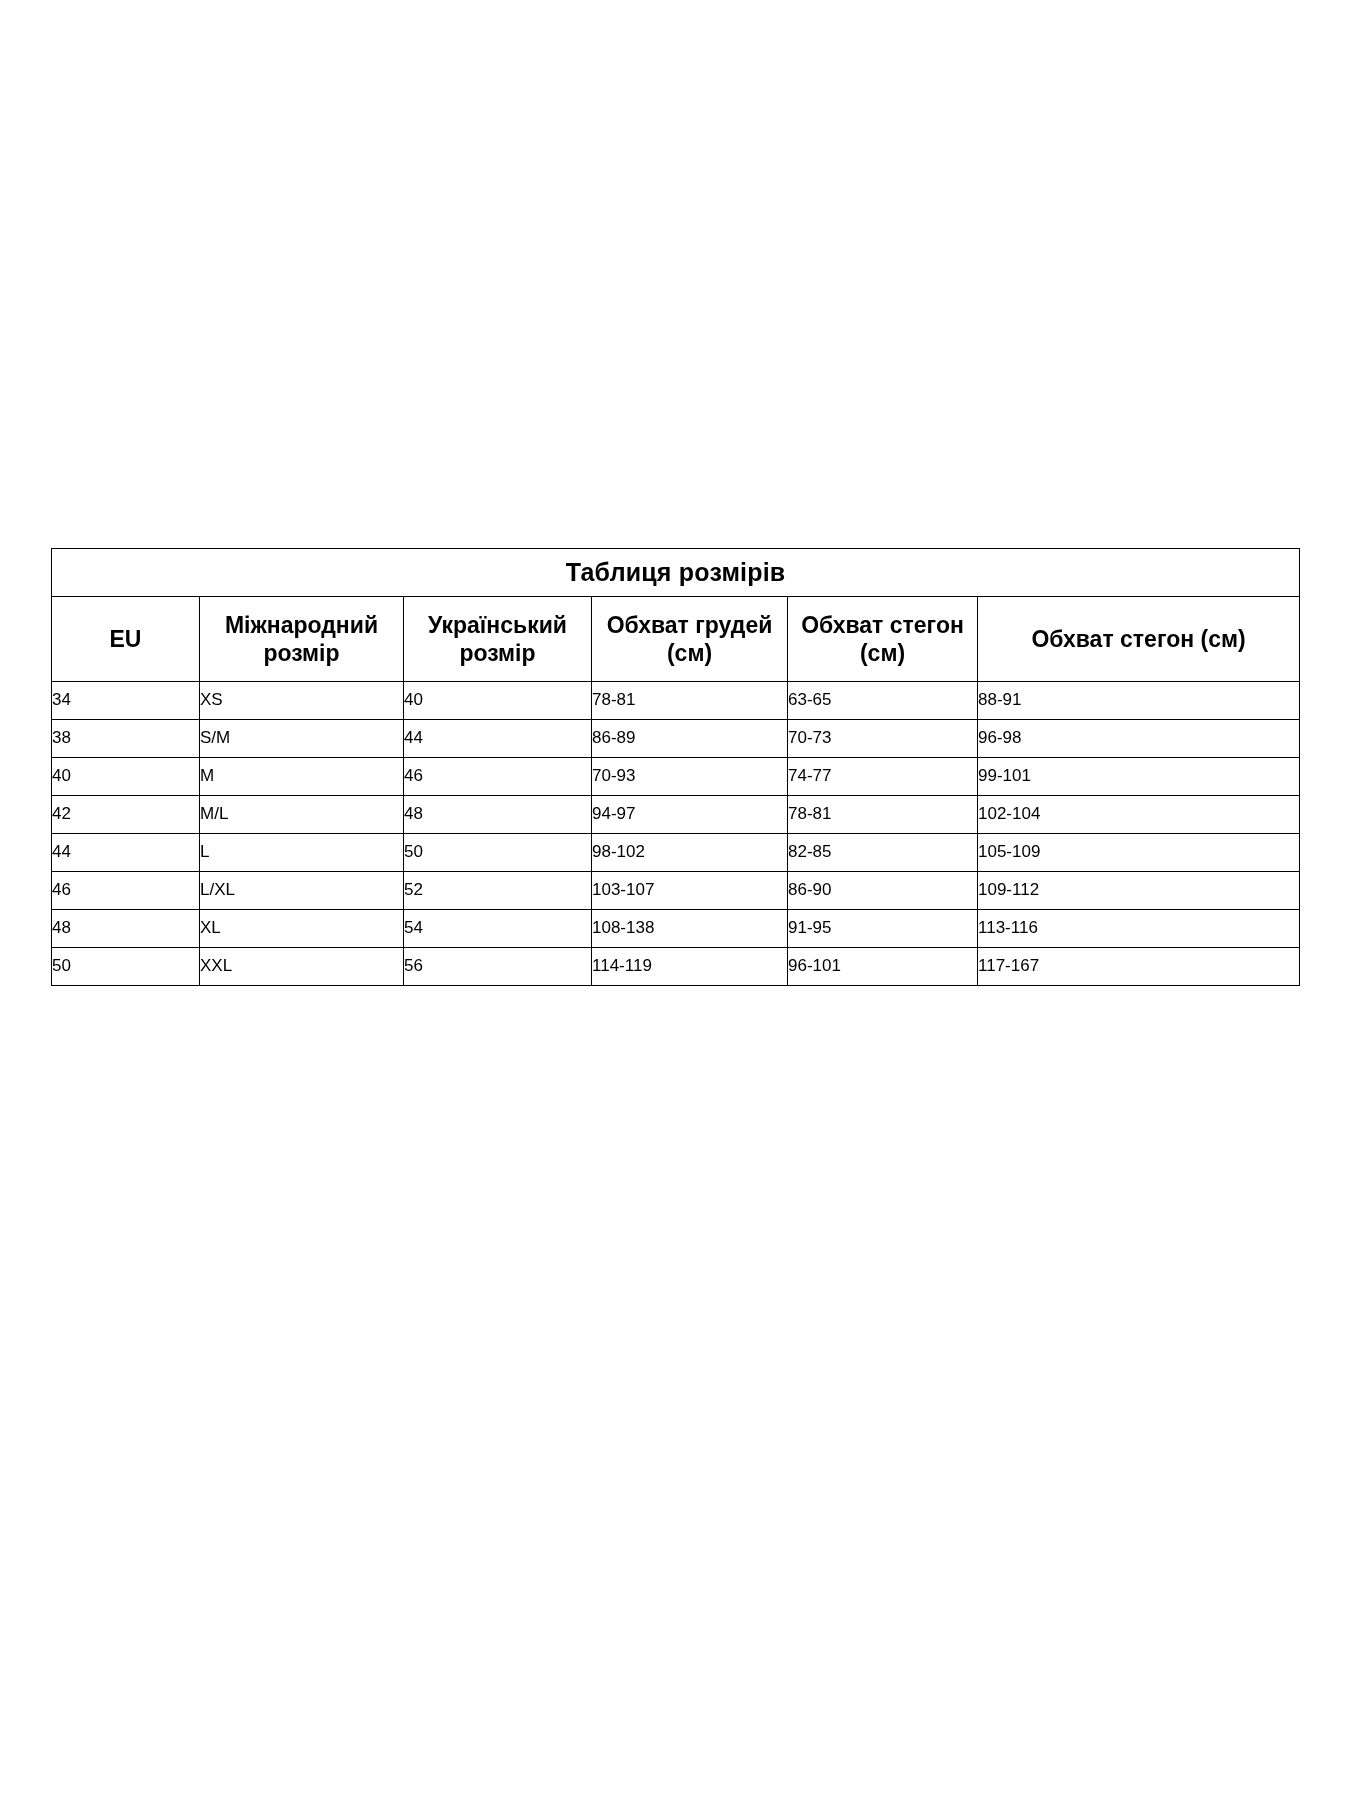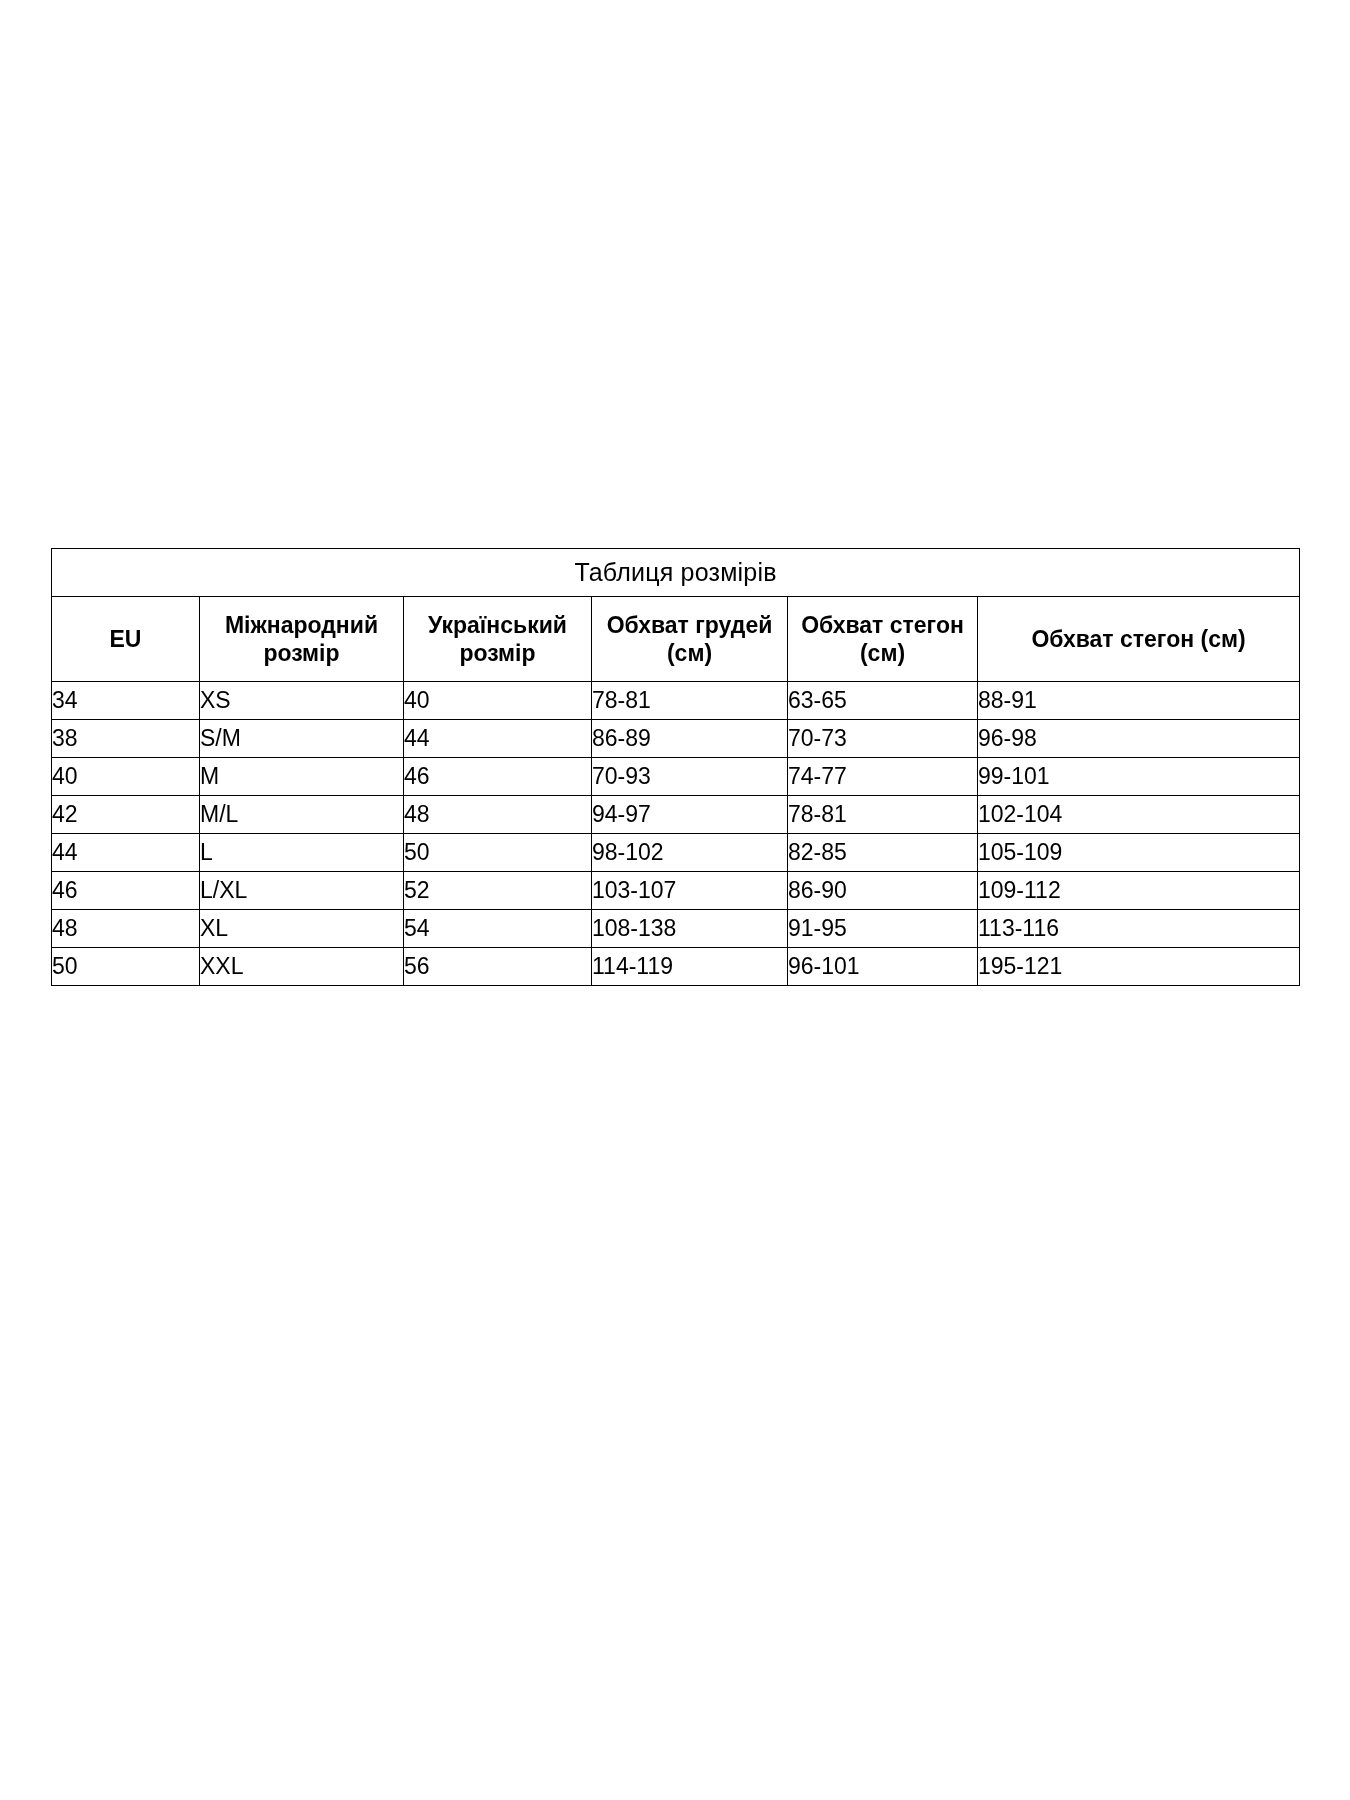--- a/index.html
+++ b/index.html
@@ -42,36 +42,36 @@
   table.size-table th {
     border: 1px solid #000000;
     padding: 0;
     vertical-align: middle;
     color: #000000;
   }
 
   .title-cell {
     text-align: center;
     font-size: 25px;
-    font-weight: normal;
+    font-weight: bold;
     height: 47px;
     letter-spacing: 0.2px;
   }
 
   .head-cell {
     text-align: center;
     font-size: 23px;
     font-weight: bold;
     height: 84px;
     line-height: 1.22;
     padding: 2px 4px;
   }
 
   .body-cell {
-    font-size: 23px;
+    font-size: 17px;
     height: 37px;
     padding: 0 0 0 9px;
     line-height: 1.1;
     white-space: nowrap;
   }
 
   
   col.c0 { width: 148px; }
   col.c1 { width: 204px; }
   col.c2 { width: 188px; }
@@ -161,18 +161,18 @@
           <td class="body-cell">108-138</td>
           <td class="body-cell">91-95</td>
           <td class="body-cell">113-116</td>
         </tr>
         <tr>
           <td class="body-cell">50</td>
           <td class="body-cell">XXL</td>
           <td class="body-cell">56</td>
           <td class="body-cell">114-119</td>
           <td class="body-cell">96-101</td>
-          <td class="body-cell">195-121</td>
+          <td class="body-cell">117-167</td>
         </tr>
       </tbody>
     </table>
   </div>
 </div>
 
 </body></html>

